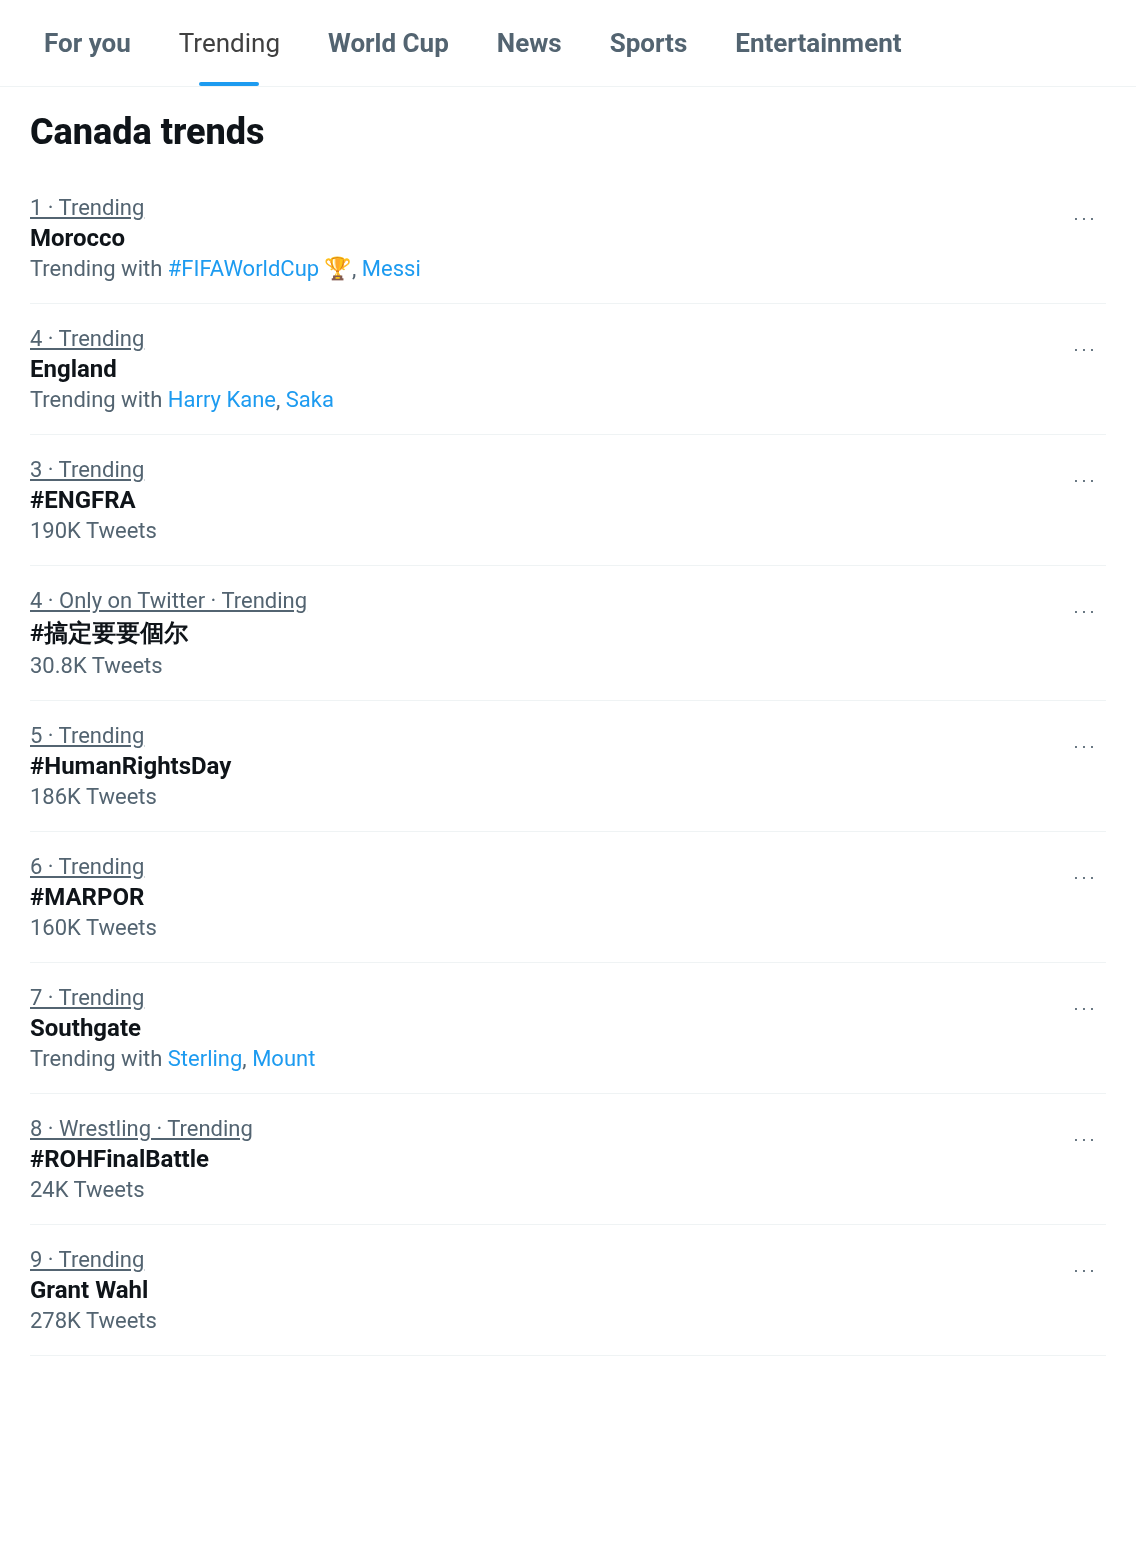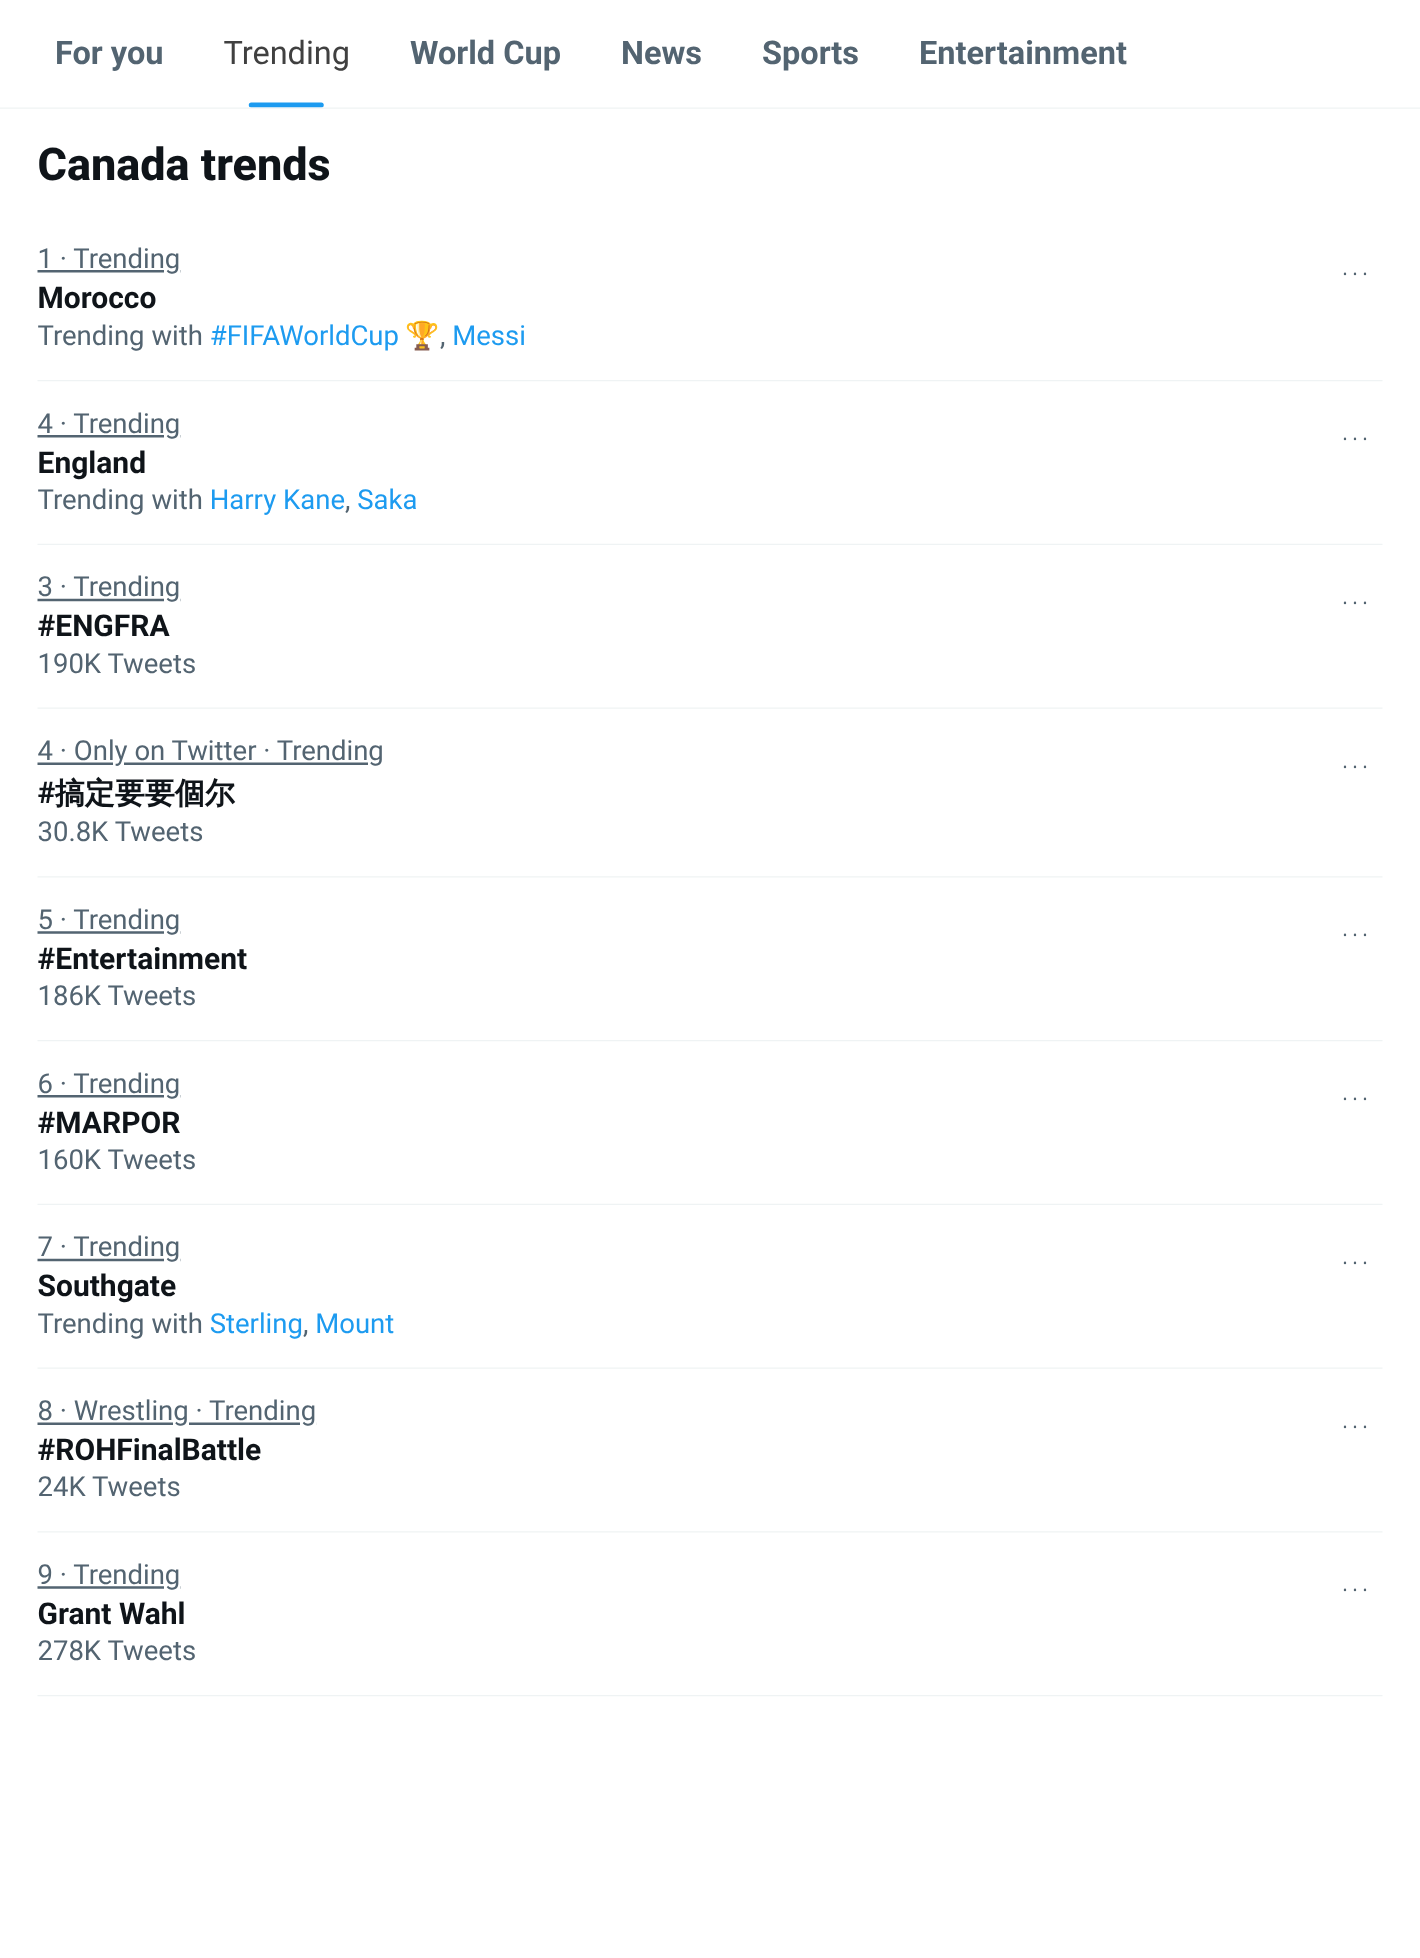--- a/index.html
+++ b/index.html
@@ -179,21 +179,21 @@
           <div class="trend-name">#搞定要要個尔</div>
           <div class="trend-sub">30.8K Tweets</div>
         </div>
         <button class="trend-more-btn">
           <span class="dots">···</span>
         </button>
       </div>
       <div class="trend-item">
         <div class="trend-item-left">
           <div class="trend-meta">5 · Trending</div>
-          <div class="trend-name">#Entertainment</div>
+          <div class="trend-name">#HumanRightsDay</div>
           <div class="trend-sub">186K Tweets</div>
         </div>
         <button class="trend-more-btn">
           <span class="dots">···</span>
         </button>
       </div>
       <div class="trend-item">
         <div class="trend-item-left">
           <div class="trend-meta">6 · Trending</div>
           <div class="trend-name">#MARPOR</div>

